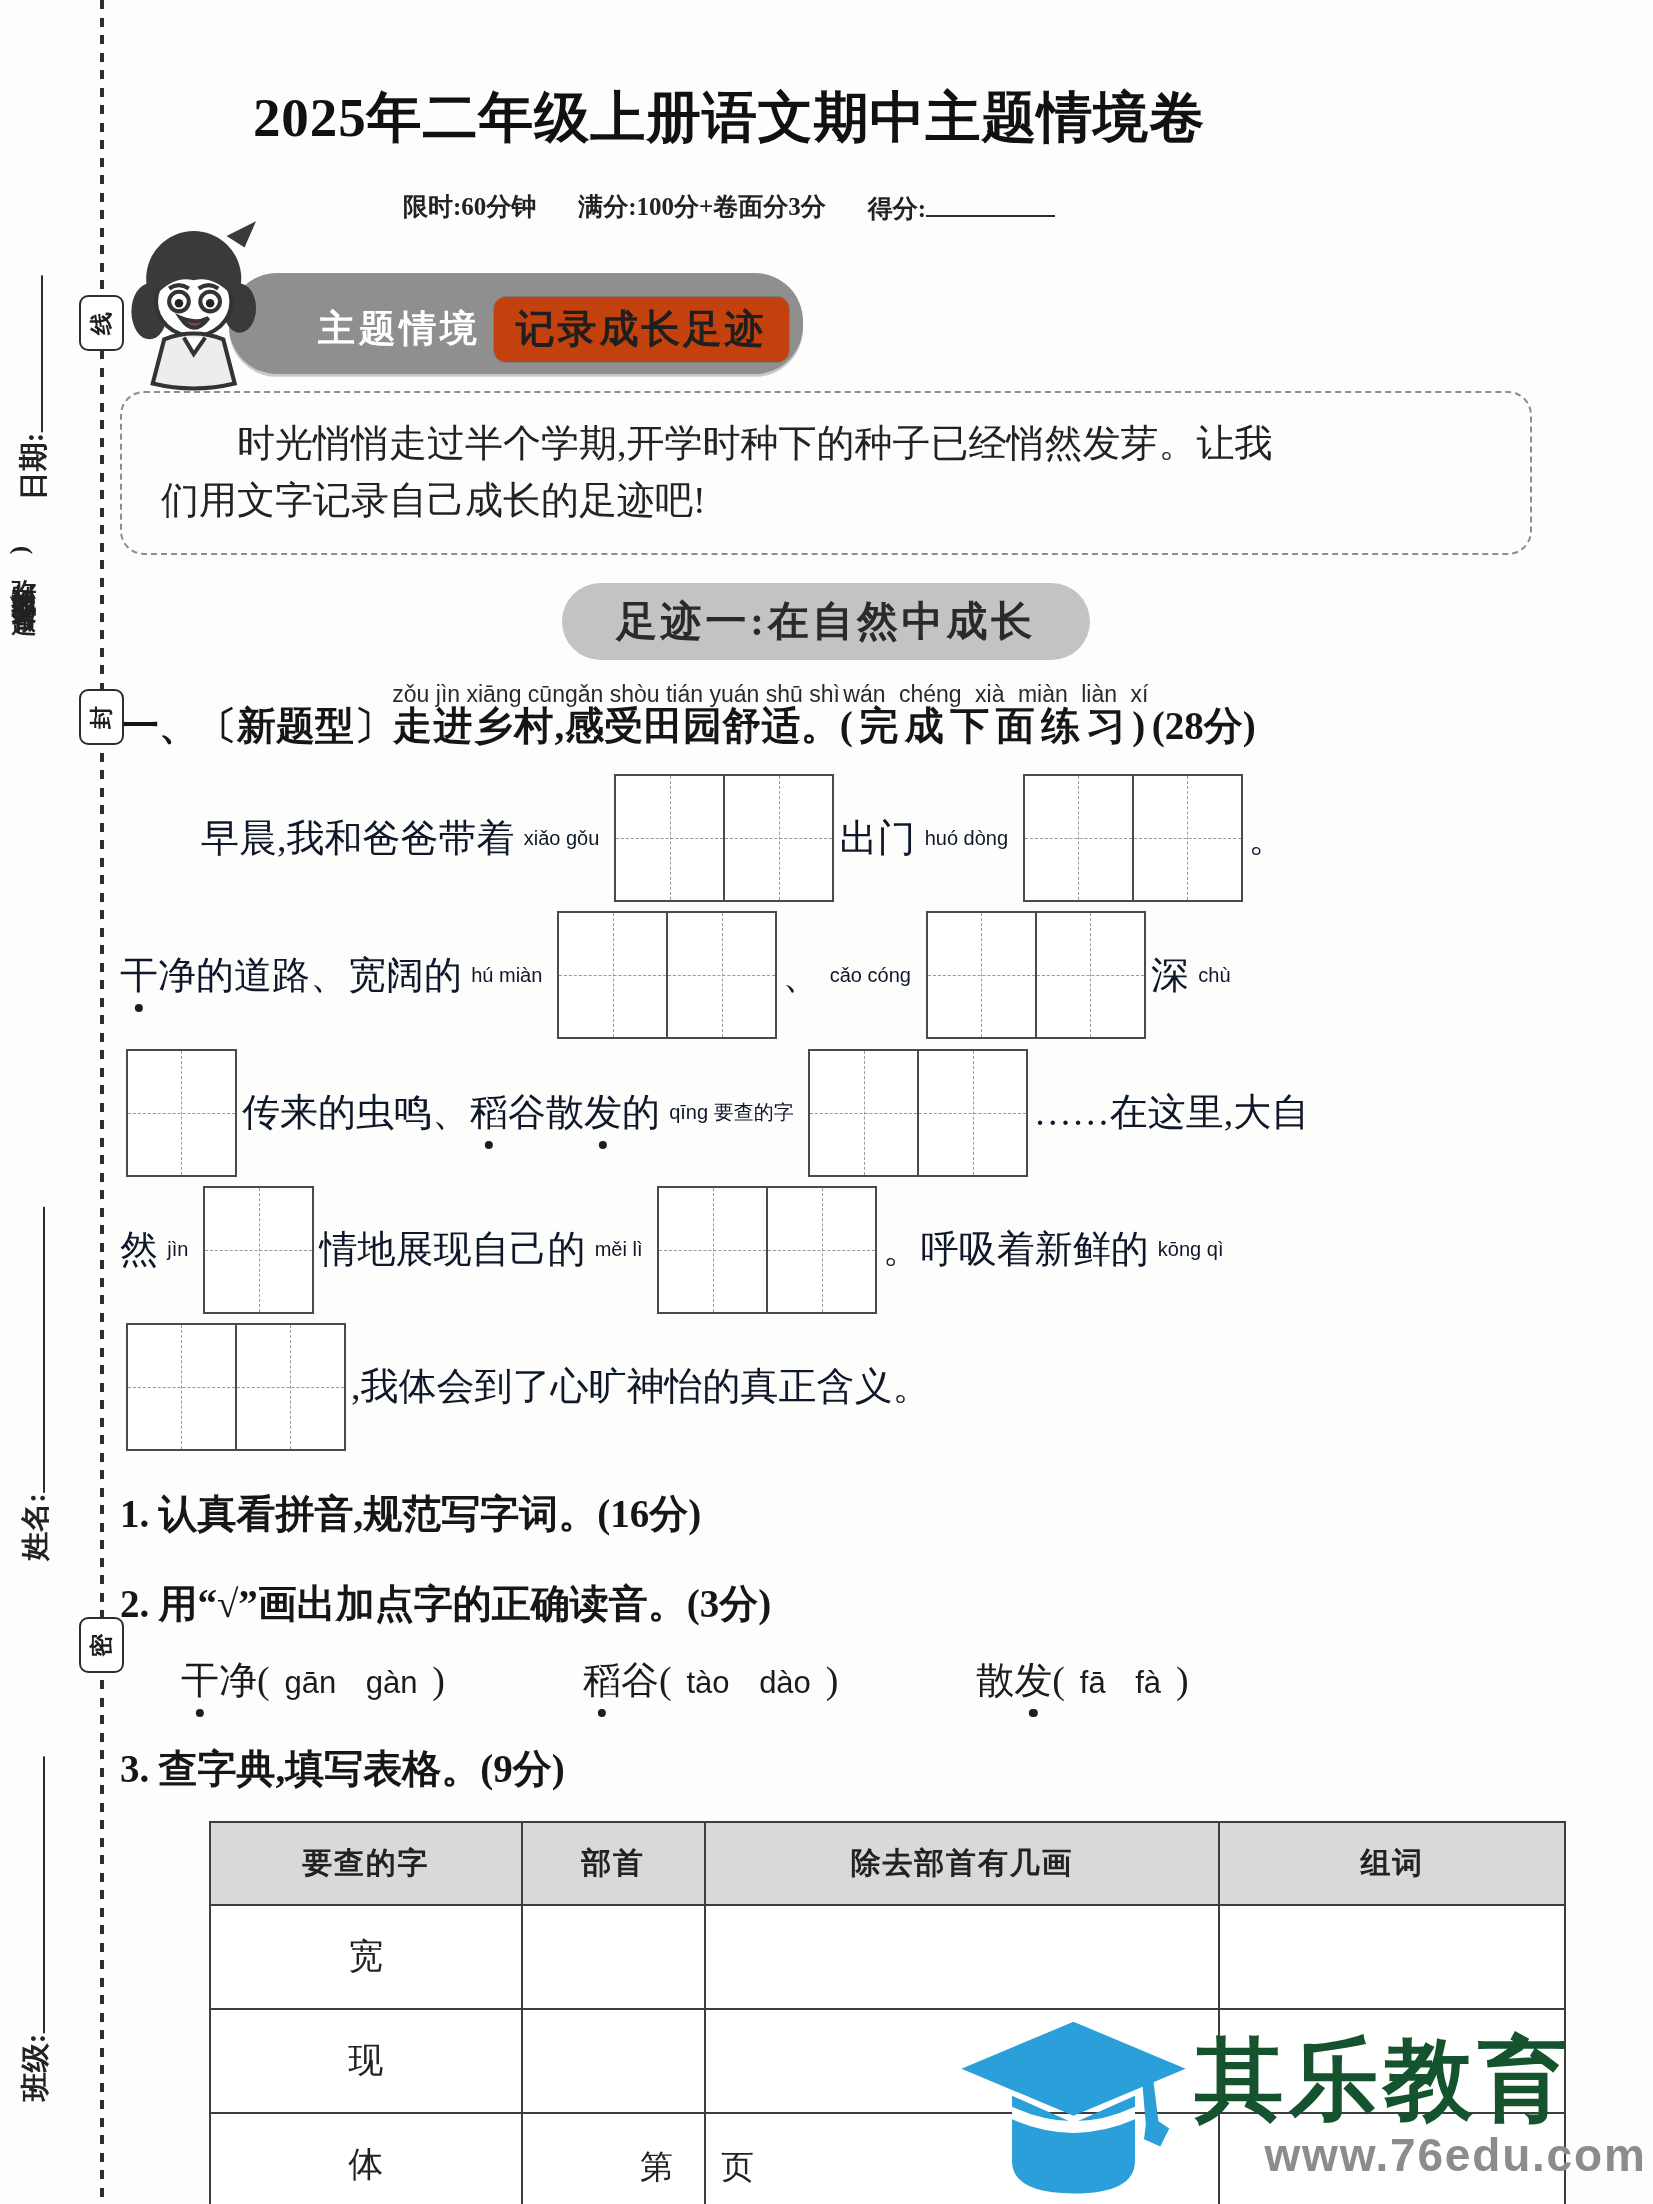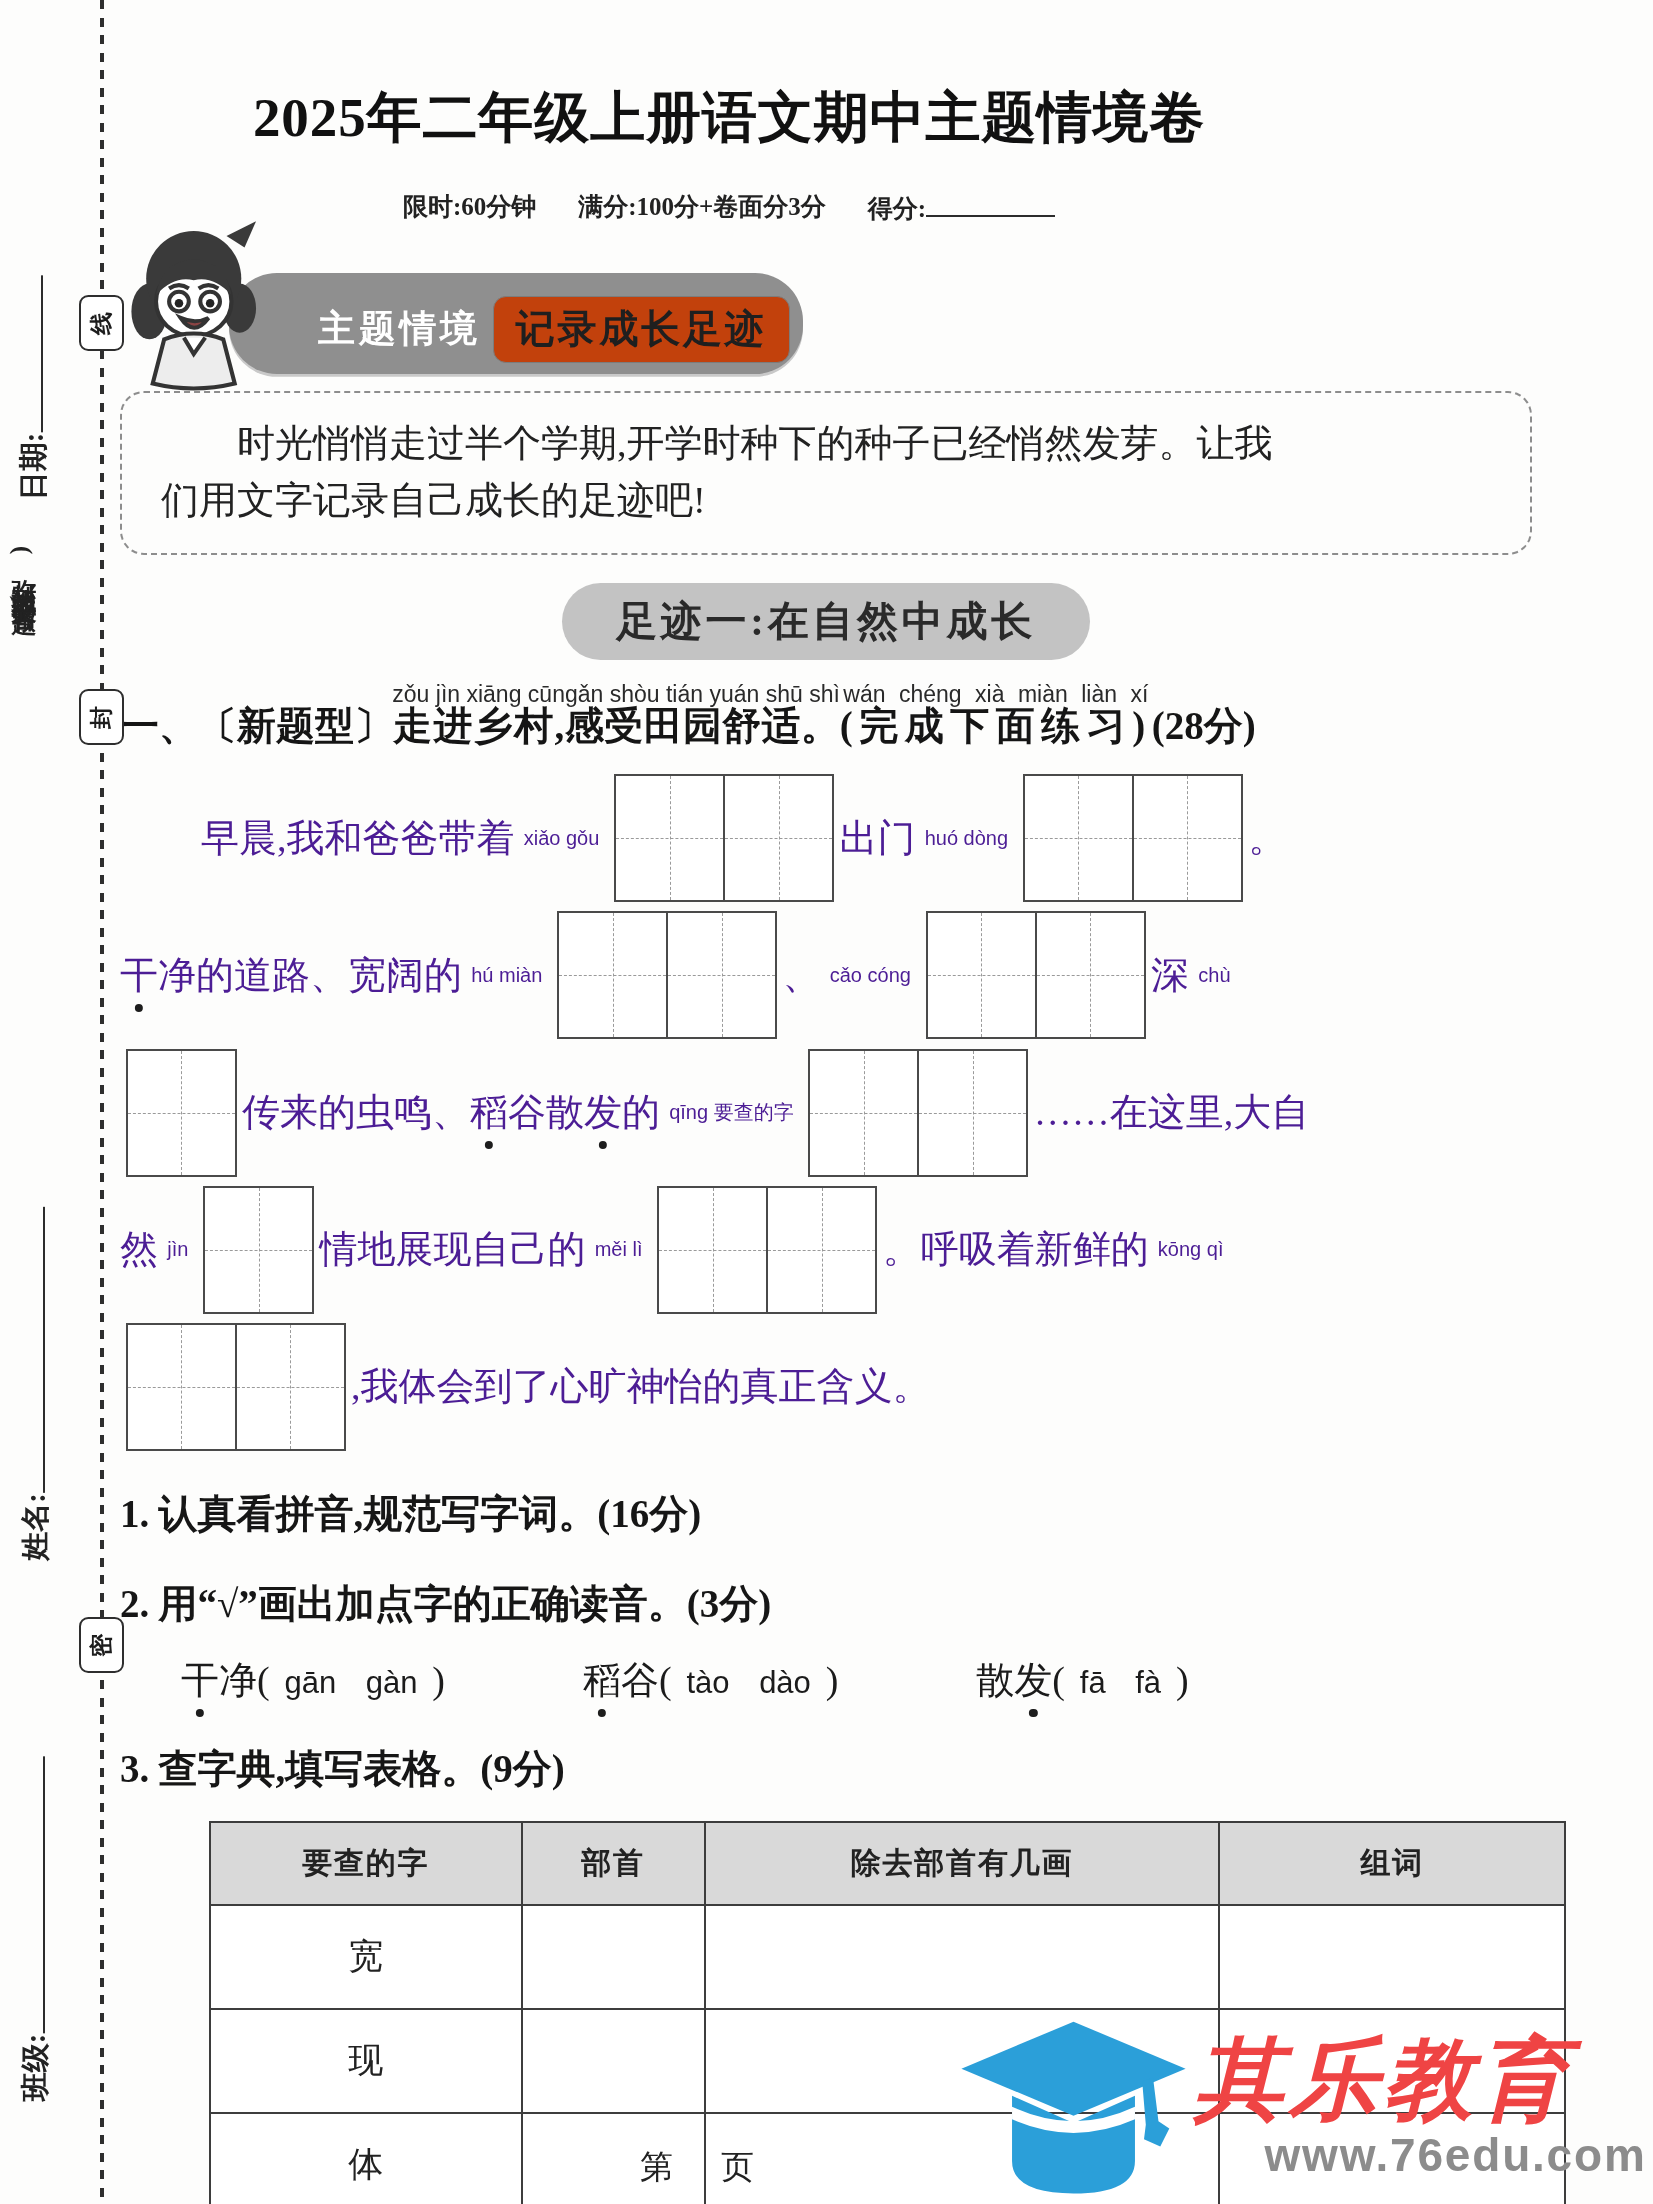--- a/index.html
+++ b/index.html
@@ -73,21 +73,21 @@
   
   .q-heading{margin-top:24px;font-size:39px;font-weight:bold;line-height:2.0;color:#151515;}
   .q-heading ruby{ruby-position:over;}
   .q-heading rt{
     font-family:"Liberation Sans",sans-serif;font-weight:normal;
     font-size:23px;color:#2a2a2a;letter-spacing:0px;
   }
   .spread{letter-spacing:6.5px;}
 
   
-  .passage{margin-top:5.5px;font-size:38px;color:#4c1d95;}
+  .passage{margin-top:5.5px;font-size:38px;color:#0f172a;}
   .pline{display:flex;align-items:center;margin-top:9.2px;flex-wrap:nowrap;}
   .pline .indent{display:inline-block;width:81px;}
   .py{
     font-family:"Liberation Sans",sans-serif;font-size:20px;margin:0 9.2px;white-space:nowrap;
   }
   .tzg{display:inline-flex;border:2.8px solid #4a4a4a;margin:0 5.5px;background:#fff;}
   .tzg .cell{width:107px;height:124px;position:relative;}
   .tzg .cell + .cell{border-left:2.8px solid #4a4a4a;}
   .tzg .cell::before{
     content:"";position:absolute;left:50%;top:0;bottom:0;width:0;
@@ -128,21 +128,21 @@
   .page-footer{
     position:absolute;left:697px;bottom:14.8px;transform:translateX(-50%);
     font-size:33px;color:#222;display:flex;gap:48px;
   }
   .logo{
     position:absolute;right:7.4px;bottom:0;display:flex;align-items:center;gap:3.7px;z-index:5;
   }
   .logo-text{display:flex;flex-direction:column;align-items:flex-start;}
   .logo-name{
     font-family:"Liberation Sans",sans-serif;font-weight:bold;
-    font-size:89px;color:#ef4444;letter-spacing:5.5px;line-height:1.05;font-style:italic;
+    font-size:89px;color:#14532d;letter-spacing:5.5px;line-height:1.05;
   }
   .logo-url{
     font-family:"Liberation Sans",sans-serif;font-weight:bold;
     font-size:46px;color:#8c8c8c;letter-spacing:1.8px;margin:1.8px 0 5.5px 70px;
   }
 </style>
 </head>
 <body>
 
 <div class="page">

